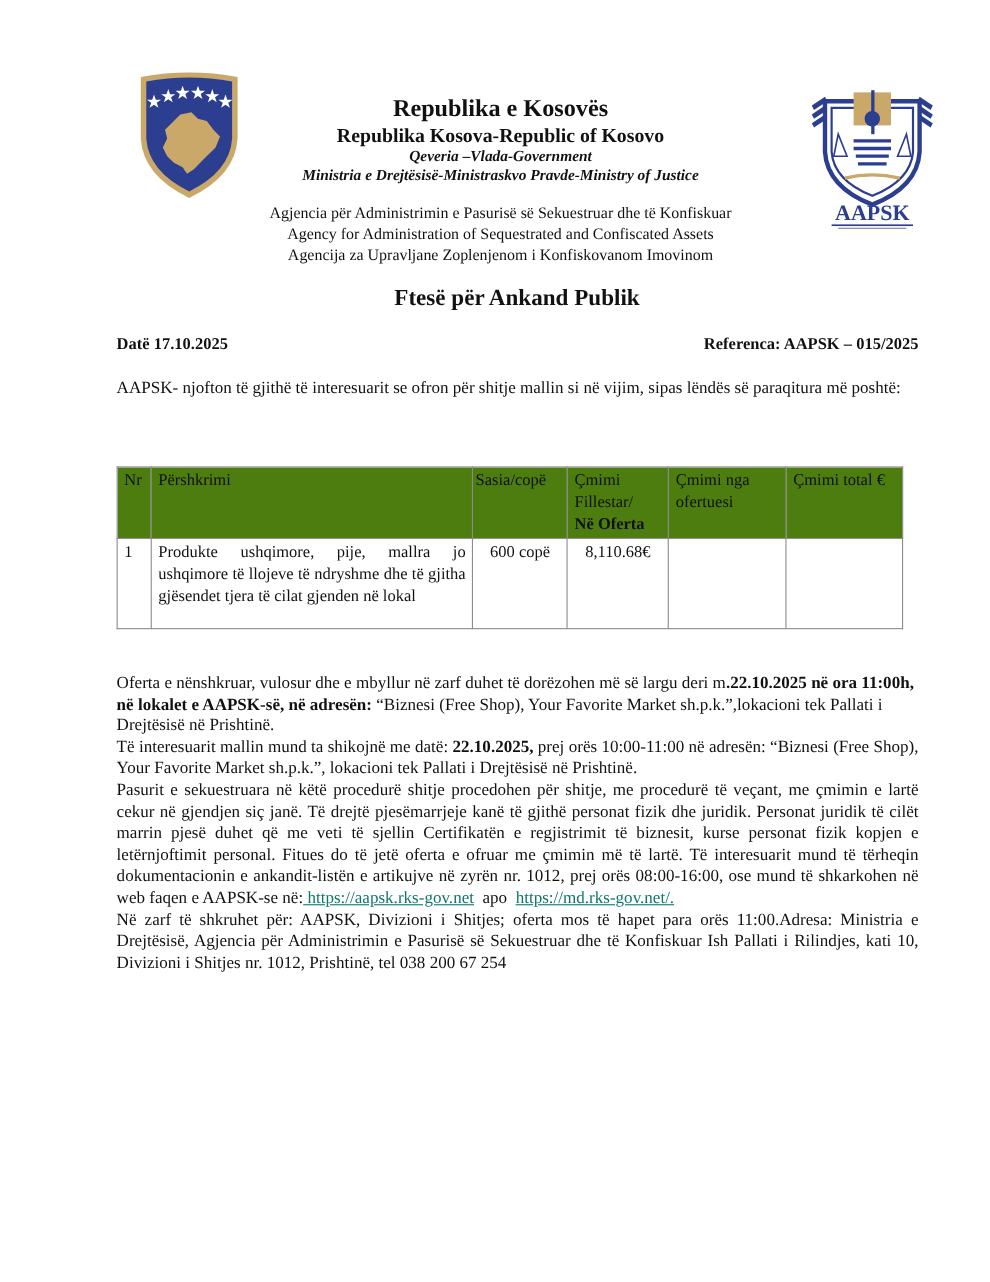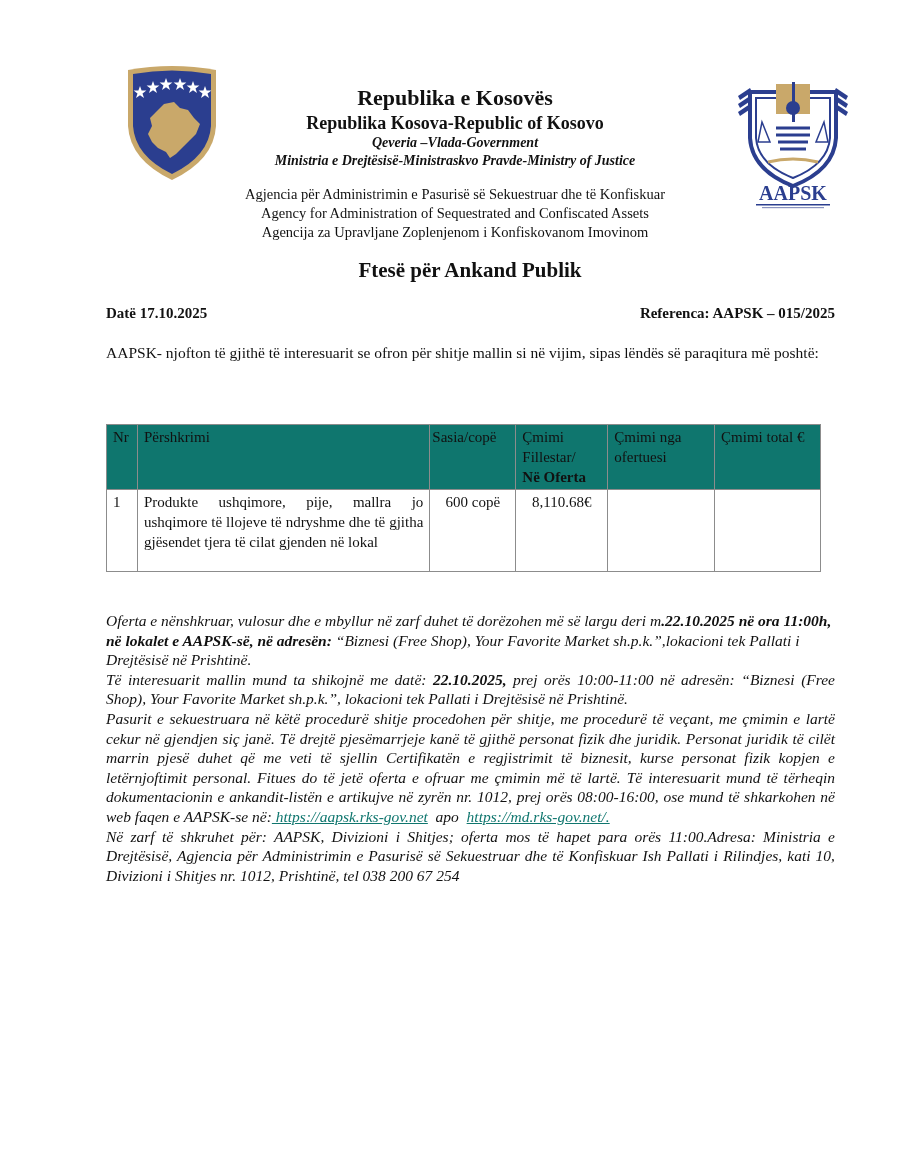--- a/index.html
+++ b/index.html
@@ -30,32 +30,32 @@
 
     .intro { position: absolute; left: 106px; top: 343px; width: 729px; font-size: 15.5px; line-height: 20px; }
 
     table.items {
       position: absolute; left: 106px; top: 424px; width: 715px;
       border-collapse: collapse; font-size: 15px; line-height: 20px;
     }
     table.items th, table.items td {
       border: 1.5px solid #8c8c8c; vertical-align: top; padding: 2px 6px; text-align: left; font-weight: normal;
     }
-    table.items thead th { background: #0f766e; height: 63px; }
+    table.items thead th { background: #4d7c0f; height: 63px; }
     table.items tbody td { height: 82px; }
     .col-nr { width: 31px; }
     .col-desc { width: 293px; text-align: justify !important; }
     .col-qty { width: 86px; }
     .col-price { width: 92px; }
     .col-offer { width: 107px; }
     .col-total { width: 106px; }
     .bold { font-weight: bold; }
     .center { text-align: center !important; }
 
-    .body-text { position: absolute; left: 106px; top: 611px; width: 729px; font-size: 15.5px; line-height: 19.6px; text-align: justify; font-style: italic; }
+    .body-text { position: absolute; left: 106px; top: 611px; width: 729px; font-size: 15.5px; line-height: 19.6px; text-align: justify; }
     .body-text p { margin: 0; }
     .link { color: #0f766e; text-decoration: underline; }
   </style>
 </head>
 <body>
 
 <div class="page">
 
   <div class="emblem-left">
     <svg width="96" height="118" viewBox="0 0 96 118">

